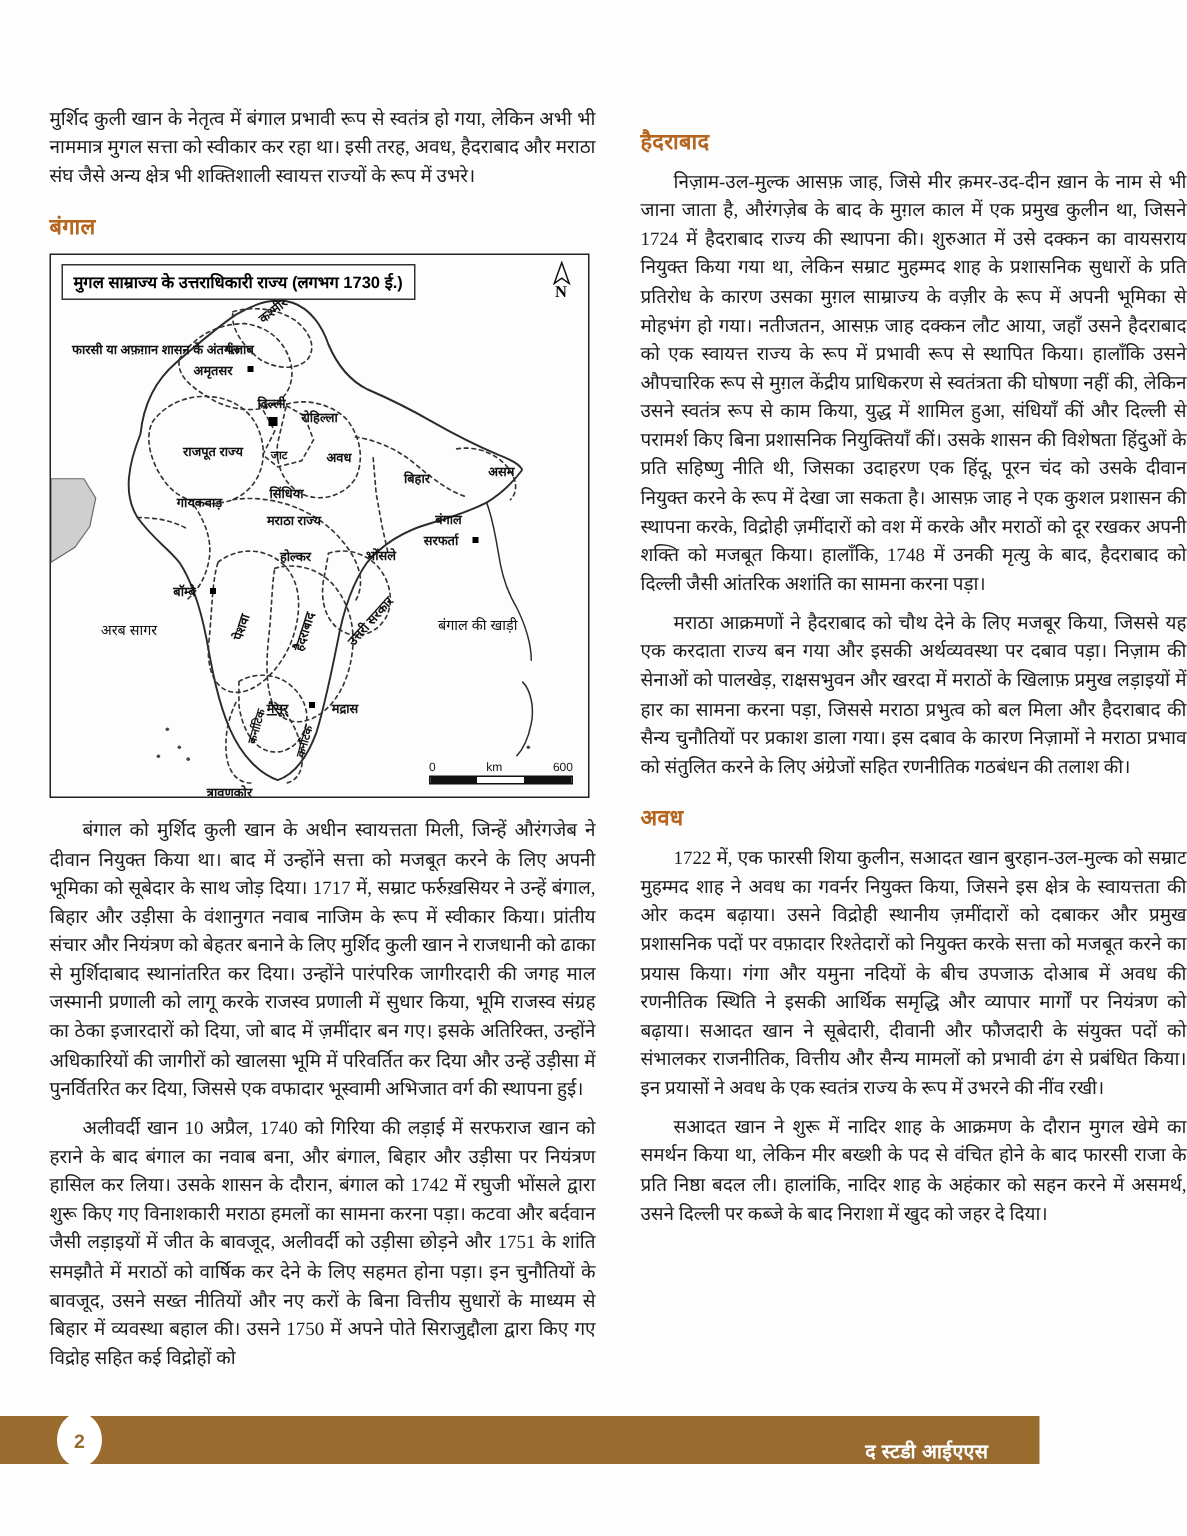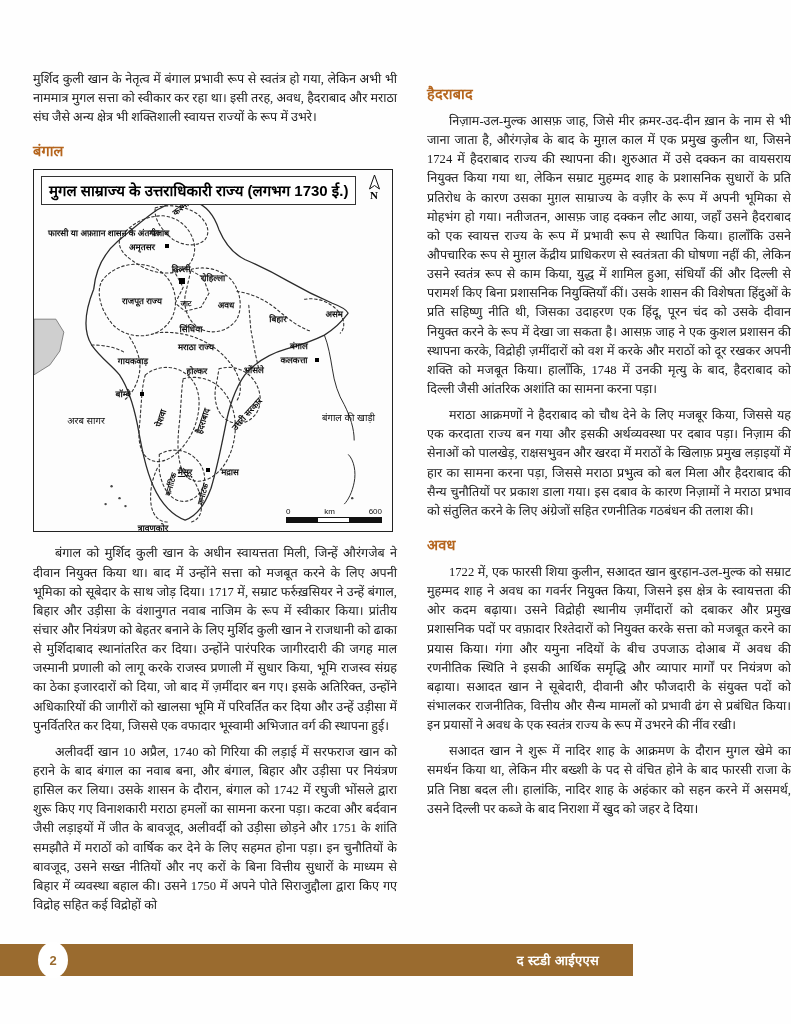--- a/index.html
+++ b/index.html
@@ -74,21 +74,21 @@
   }
   .map-title-box {
     position: absolute;
     left: 7px;
     top: 6px;
     border: 1.2px solid #333;
     background: #fff;
     padding: 3px 7px 4px 7px;
     font-family: "Liberation Sans", sans-serif;
     font-weight: bold;
-    font-size: 15px;
+    font-size: 11px;
     color: #000;
     z-index: 6;
     white-space: nowrap;
     text-align: right;
   }
   .compass {
     position: absolute;
     right: 7px;
     top: 4px;
     width: 22px;
@@ -150,25 +150,25 @@
     height: 4px;
     border: 1px solid #111;
     background: linear-gradient(to right, #111 0 33%, #fff 33% 66%, #111 66% 100%);
   }
 
   
   .footer-bar {
     position: absolute;
     left: 0;
     bottom: 48px;
-    width: 633px;
+    width: 693px;
     height: 32px;
     background: #9a6b2f;
     display: flex;
-    align-items: center;
+    align-items: flex-end;
     justify-content: flex-end;
   }
   .footer-brand {
     color: #ffffff;
     font-family: "Liberation Sans", sans-serif;
     font-weight: bold;
     font-size: 13px;
     margin-right: 34px;
     letter-spacing: .3px;
   }
@@ -282,32 +282,32 @@
         <div class="map-label" style="left:108px; top:58px;  width:36px;">पंजाब</div>
         <div class="map-label" style="left:88px;  top:72px;  width:40px;">अमृतसर</div>
         <div class="map-label" style="left:132px; top:94px;  width:30px;">दिल्ली</div>
         <div class="map-label" style="left:160px; top:103px; width:38px;">रोहिल्ला</div>
         <div class="map-label" style="left:86px;  top:126px; width:44px;">राजपूत राज्य</div>
         <div class="map-label" style="left:141px; top:130px; width:22px; font-size:7.4px;">जाट</div>
         <div class="map-label" style="left:177px; top:130px; width:30px;">अवध</div>
         <div class="map-label" style="left:229px; top:144px; width:30px;">बिहार</div>
         <div class="map-label" style="left:281px; top:139px; width:28px;text-align:right;">असम</div>
         <div class="map-label" style="left:138px; top:154px; width:38px;">सिंधिया</div>
-        <div class="map-label" style="left:76px;  top:186px; width:46px;">गायकवाड़</div>
+        <div class="map-label" style="left:76px;  top:160px; width:46px;">गायकवाड़</div>
         <div class="map-label" style="left:142px; top:172px; width:40px;">मराठा राज्य</div>
         <div class="map-label" style="left:249px; top:171px; width:32px;">बंगाल</div>
-        <div class="map-label" style="left:240px; top:185px; width:40px;">कलकत्ता</div>
+        <div class="map-label" style="left:240px; top:185px; width:40px;">सरफर्ता</div>
         <div class="map-label" style="left:146px; top:196px; width:34px;">होल्कर</div>
         <div class="map-label" style="left:204px; top:195px; width:32px;">भोंसले</div>
         <div class="map-label" style="left:74px;  top:219px; width:30px;">बॉम्बे</div>
         <div class="map-label big" style="left:28px; top:245px; width:48px;">अरब सागर</div>
         <div class="map-label rot-konkan" style="left:111px; top:243px; width:32px;">पेशवा</div>
         <div class="map-label rot-hyd" style="left:148px; top:246px; width:42px;">हैदराबाद</div>
         <div class="map-label rot-north" style="left:187px; top:239px; width:52px;">उत्तरी सरकार</div>
-        <div class="map-label big" style="left:276px; top:242px; width:50px;padding-left:12px;">बंगाल की खाड़ी</div>
+        <div class="map-label big" style="left:246px; top:242px; width:50px;padding-left:12px;">बंगाल की खाड़ी</div>
         <div class="map-label" style="left:136px; top:297px; width:30px;text-decoration:underline;">मैसूर</div>
         <div class="map-label" style="left:180px; top:297px; width:32px;">मद्रास</div>
         <div class="map-label rot-karnatak" style="left:119px; top:310px; width:38px; font-size:7.6px;">कर्नाटिक</div>
         <div class="map-label rot-karnatak" style="left:152px; top:320px; width:36px; font-size:7.6px;">कर्नाटक</div>
         <div class="map-label" style="left:96px;  top:353px; width:46px;">त्रावणकोर</div>
 
         <div class="city-dot" style="left:131px; top:74px;"></div>
         <div class="city-dot" style="left:145px; top:108px; width:6px; height:6px;"></div>
         <div class="city-dot" style="left:281px; top:188px;"></div>
         <div class="city-dot" style="left:106px; top:222px;"></div>

